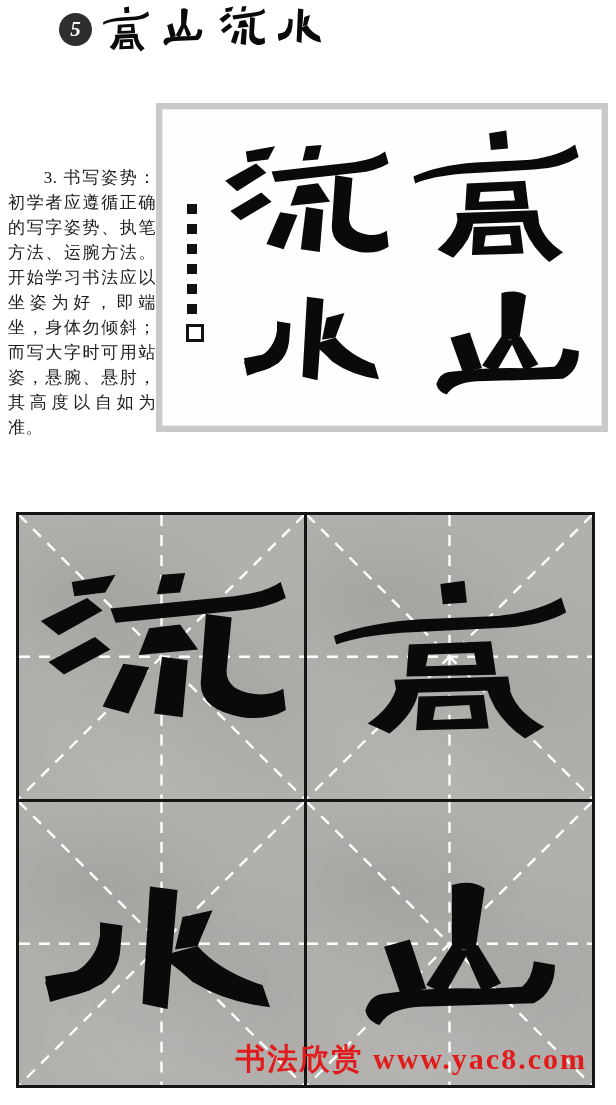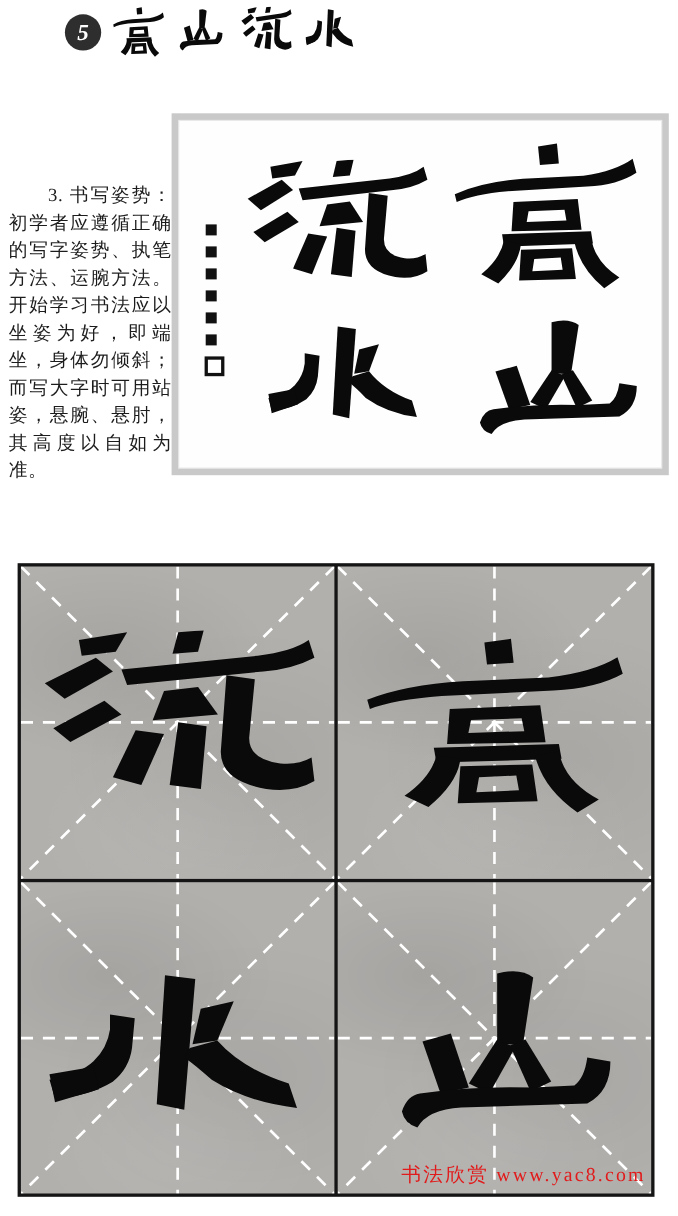--- a/index.html
+++ b/index.html
@@ -35,21 +35,21 @@
         grid-template-columns:1fr 1fr;grid-template-rows:1fr 1fr;gap:3px;}
   .cell{position:relative;overflow:hidden;background-color:#b2b0ad;
         background-image:
           radial-gradient(ellipse 150px 90px at 28% 30%, rgba(0,0,0,0.07), transparent),
           radial-gradient(ellipse 170px 120px at 72% 62%, rgba(0,0,0,0.05), transparent),
           radial-gradient(ellipse 130px 90px at 50% 85%, rgba(255,255,255,0.07), transparent);}
   .cell svg.guides{position:absolute;left:0;top:0;width:100%;height:100%;}
   .cell .glyph{position:absolute;}
   .cell-char-overlay{position:absolute;left:0;top:0;color:transparent;font-size:200px;line-height:1;}
 
-  .watermark{position:absolute;right:8px;bottom:8px;font-size:18px;font-weight:normal;
+  .watermark{position:absolute;right:8px;bottom:8px;font-size:30px;font-weight:bold;
              color:#e11b1b;letter-spacing:2px;white-space:nowrap;}
 
   .hidden-defs{position:absolute;width:0;height:0;overflow:hidden;}
 </style>
 </head>
 <body>
 
 <svg class="hidden-defs" aria-hidden="true">
   <defs>
     <symbol id="g-gao" viewBox="0 0 100 100">

